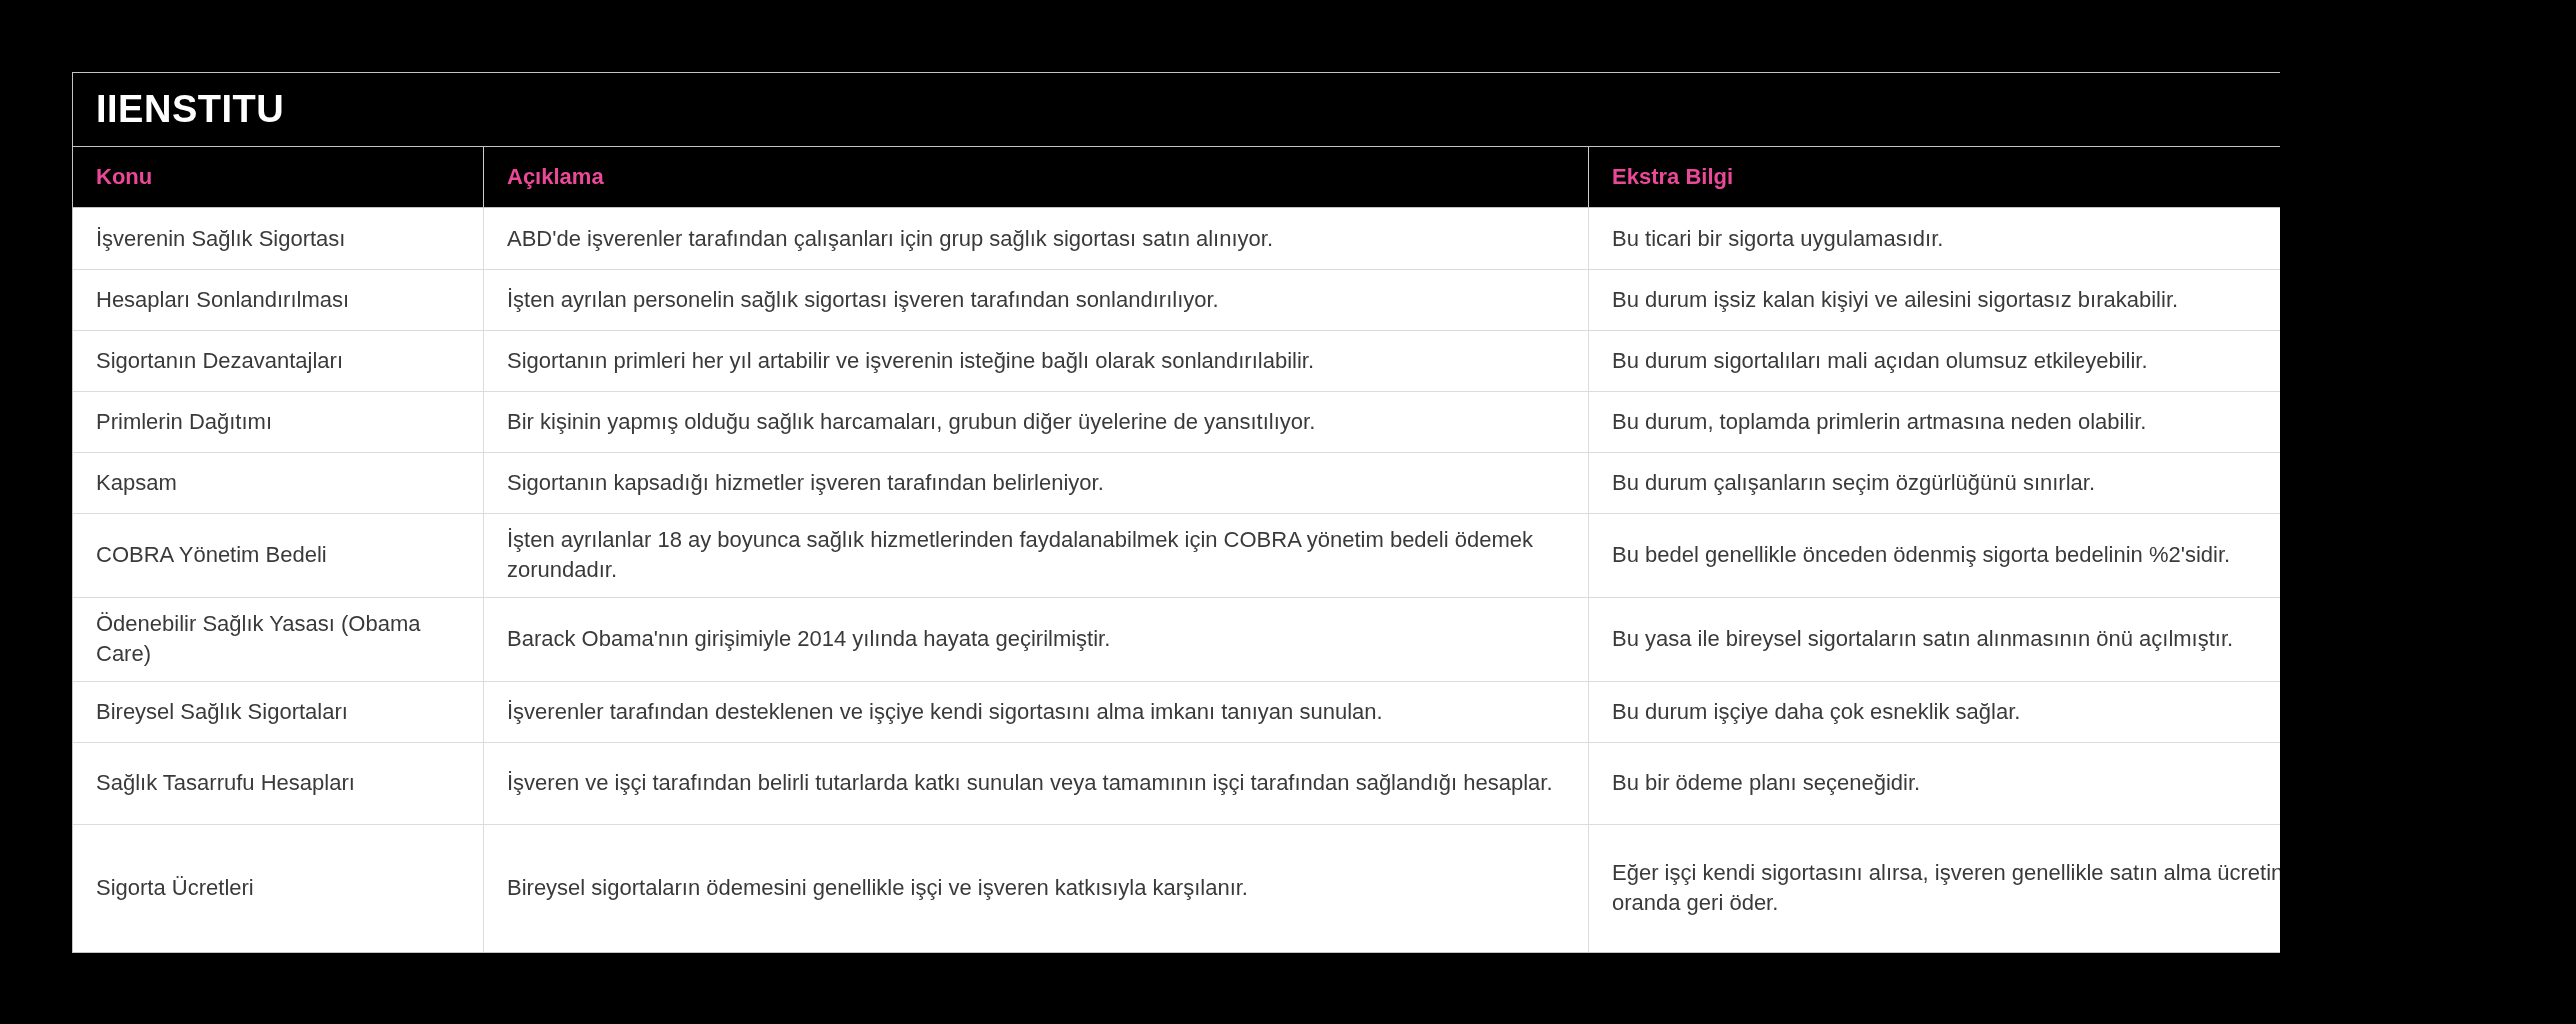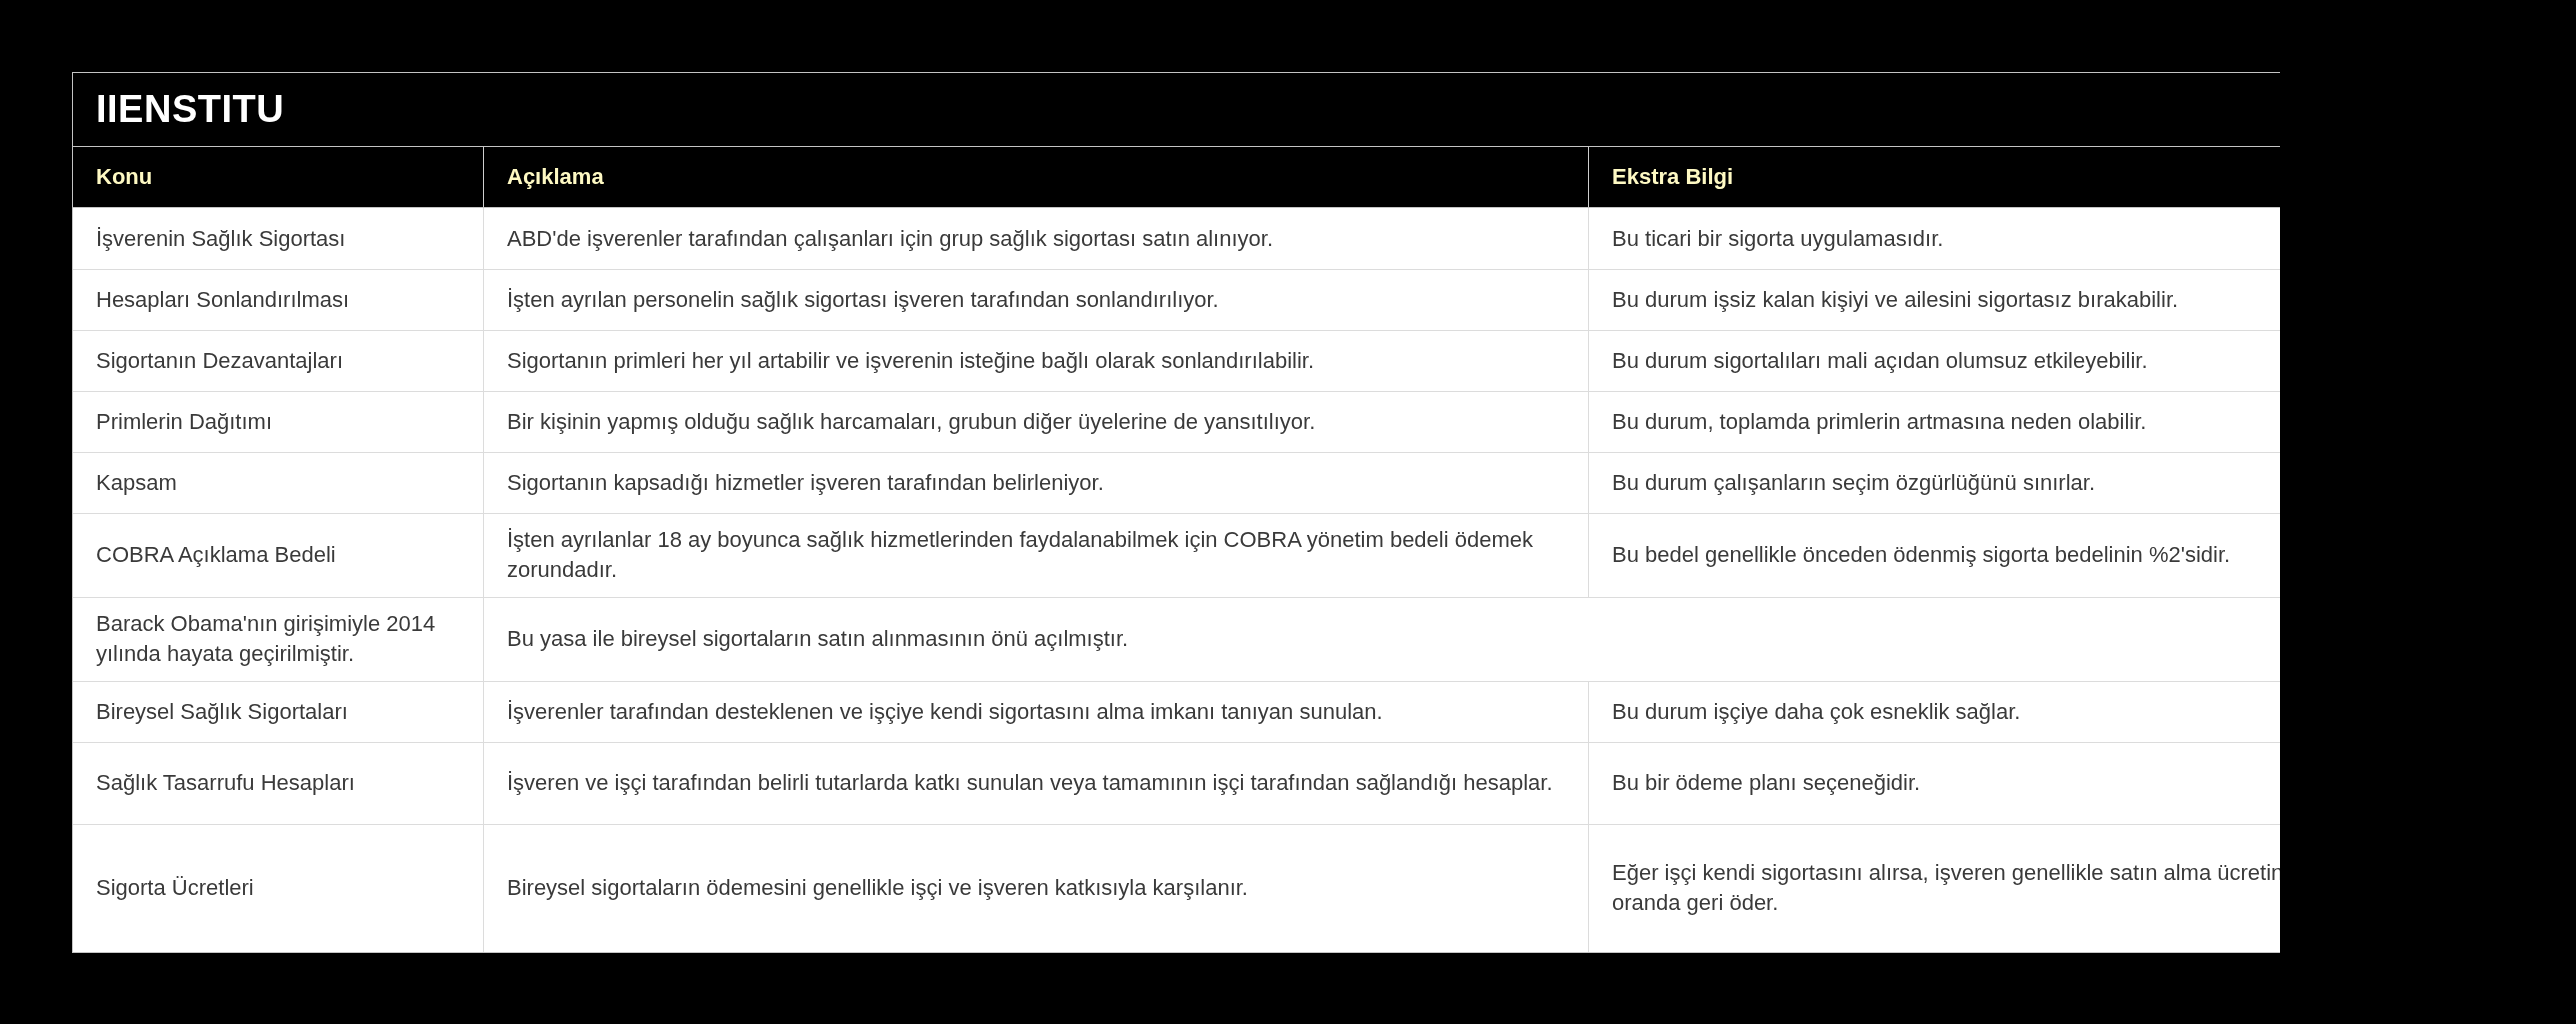--- a/index.html
+++ b/index.html
@@ -43,21 +43,21 @@
     display: grid;
     grid-template-columns: 410px 1105px 914px;
     box-sizing: border-box;
   }
   .header-row {
     background: #000000;
     min-height: 61px;
     border-bottom: 1px solid #c4c4c4;
   }
   .header-cell {
-    color: #fef9c3;
+    color: #ec4899;
     font-size: 22px;
     font-weight: 700;
     display: flex;
     align-items: center;
     padding: 9.5px 23px;
     box-sizing: border-box;
   }
   .header-cell + .header-cell {
     border-left: 1px solid #cfcfcf;
   }
@@ -123,26 +123,27 @@
       <div class="cell">Bu durum, toplamda primlerin artmasına neden olabilir.</div>
     </div>
 
     <div class="grid-row body-row">
       <div class="cell">Kapsam</div>
       <div class="cell">Sigortanın kapsadığı hizmetler işveren tarafından belirleniyor.</div>
       <div class="cell">Bu durum çalışanların seçim özgürlüğünü sınırlar.</div>
     </div>
 
     <div class="grid-row body-row tall">
-      <div class="cell">COBRA Açıklama Bedeli</div>
+      <div class="cell">COBRA Yönetim Bedeli</div>
       <div class="cell">İşten ayrılanlar 18 ay boyunca sağlık hizmetlerinden faydalanabilmek için COBRA yönetim bedeli ödemek zorundadır.</div>
       <div class="cell">Bu bedel genellikle önceden ödenmiş sigorta bedelinin %2'sidir.</div>
     </div>
 
     <div class="grid-row body-row tall">
+      <div class="cell">Ödenebilir Sağlık Yasası (Obama Care)</div>
       <div class="cell">Barack Obama'nın girişimiyle 2014 yılında hayata geçirilmiştir.</div>
       <div class="cell">Bu yasa ile bireysel sigortaların satın alınmasının önü açılmıştır.</div>
     </div>
 
     <div class="grid-row body-row">
       <div class="cell">Bireysel Sağlık Sigortaları</div>
       <div class="cell">İşverenler tarafından desteklenen ve işçiye kendi sigortasını alma imkanı tanıyan sunulan.</div>
       <div class="cell">Bu durum işçiye daha çok esneklik sağlar.</div>
     </div>
 

